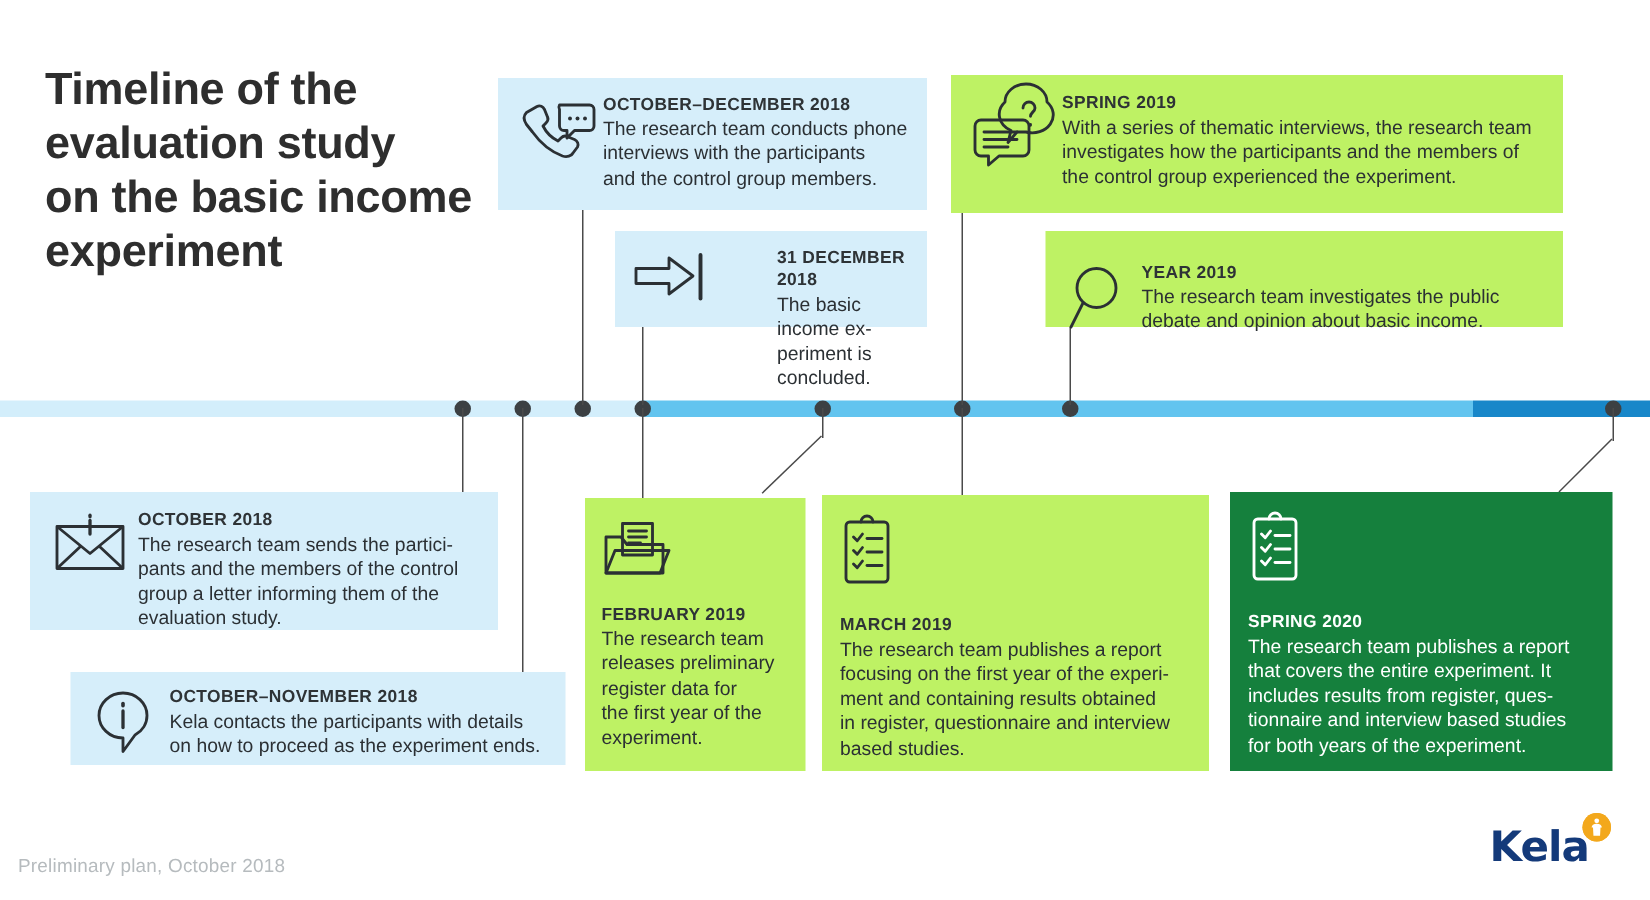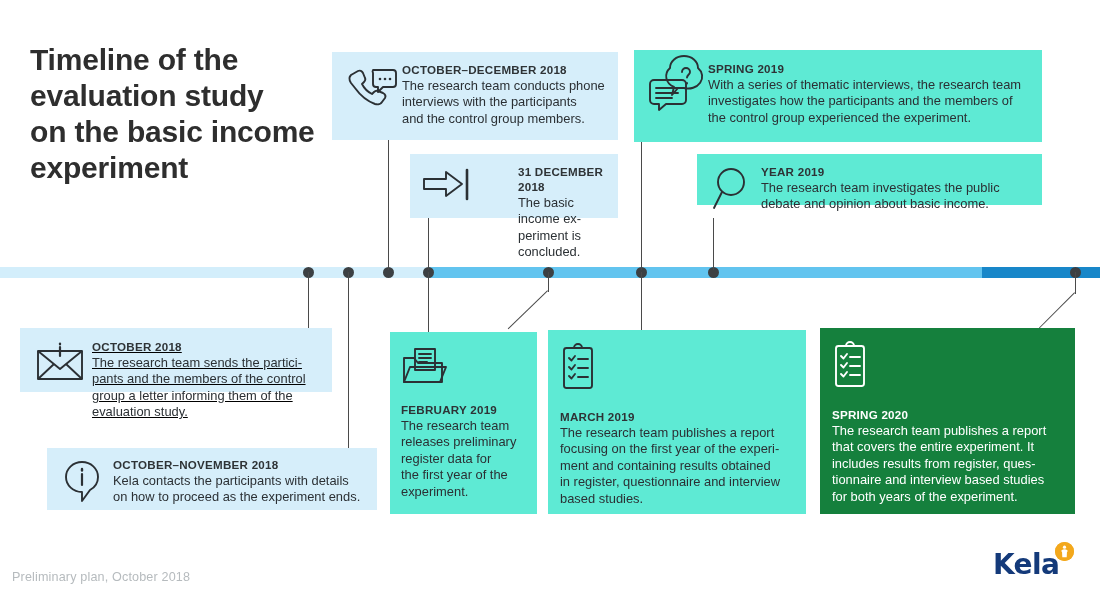--- a/index.html
+++ b/index.html
@@ -30,42 +30,42 @@
   .dot{
     position:absolute;width:11px;height:11px;border-radius:50%;
     background:#3c4043;top:267px;margin-left:-5.5px;
   }
   .conn{position:absolute;background:#4a4a4a;width:1.4px;}
   .diag{position:absolute;height:1.4px;background:#4a4a4a;transform-origin:0 0;}
 
   
   .card{position:absolute;box-sizing:border-box;display:flex;}
   .card.light{background:#d6eefa;}
-  .card.mid{background:#5eead4;}
+  .card.mid{background:#bef264;}
   .card.dark{background:#15803d;}
   .card .ico{flex:0 0 auto;display:flex;align-items:flex-start;justify-content:center;}
   .card .txt{flex:1 1 auto;}
   .hd{
     font-size:11.6px;font-weight:700;letter-spacing:0.25px;
     color:#2e3336;margin:0 0 1px 0;line-height:15px;
   }
   .bd{
     font-size:12.9px;line-height:16.4px;color:#2b3034;
     white-space:pre-line;margin:0;
   }
   .card.dark .hd,.card.dark .bd{color:#ffffff;}
   .card.stack{flex-direction:column;}
   .card.stack .ico{margin-bottom:6px;}
 
   
   #c-octdec{left:332px;top:52px;width:286px;height:88px;padding:10px 12px 8px 12px;}
   #c-spring19{left:634px;top:50px;width:408px;height:92px;padding:11px 12px 8px 12px;}
   #c-31dec{left:410px;top:154px;width:208px;height:64px;padding:10px 10px 8px 10px;gap:44px;}
-  #c-year19{left:697px;top:154px;width:345px;height:51px;padding:10px 12px 8px 12px;}
-  #c-oct18{left:20px;top:328px;width:312px;height:64px;padding:11px 12px 8px 10px;text-decoration:underline;}
+  #c-year19{left:697px;top:154px;width:345px;height:64px;padding:20px 12px 8px 12px;}
+  #c-oct18{left:20px;top:328px;width:312px;height:92px;padding:11px 12px 8px 10px;}
   #c-octnov{left:47px;top:448px;width:330px;height:62px;padding:9px 0 8px 10px;}
   #c-feb19{left:390px;top:332px;width:147px;height:182px;padding:14px 11px 10px 11px;}
   #c-mar19{left:548px;top:330px;width:258px;height:184px;padding:13px 12px 10px 12px;}
   #c-spr20{left:820px;top:328px;width:255px;height:186px;padding:13px 12px 10px 12px;}
 
   
   .footer{
     position:absolute;left:12px;top:570px;
     font-size:12.6px;color:#b6bbbe;letter-spacing:0.15px;
   }

